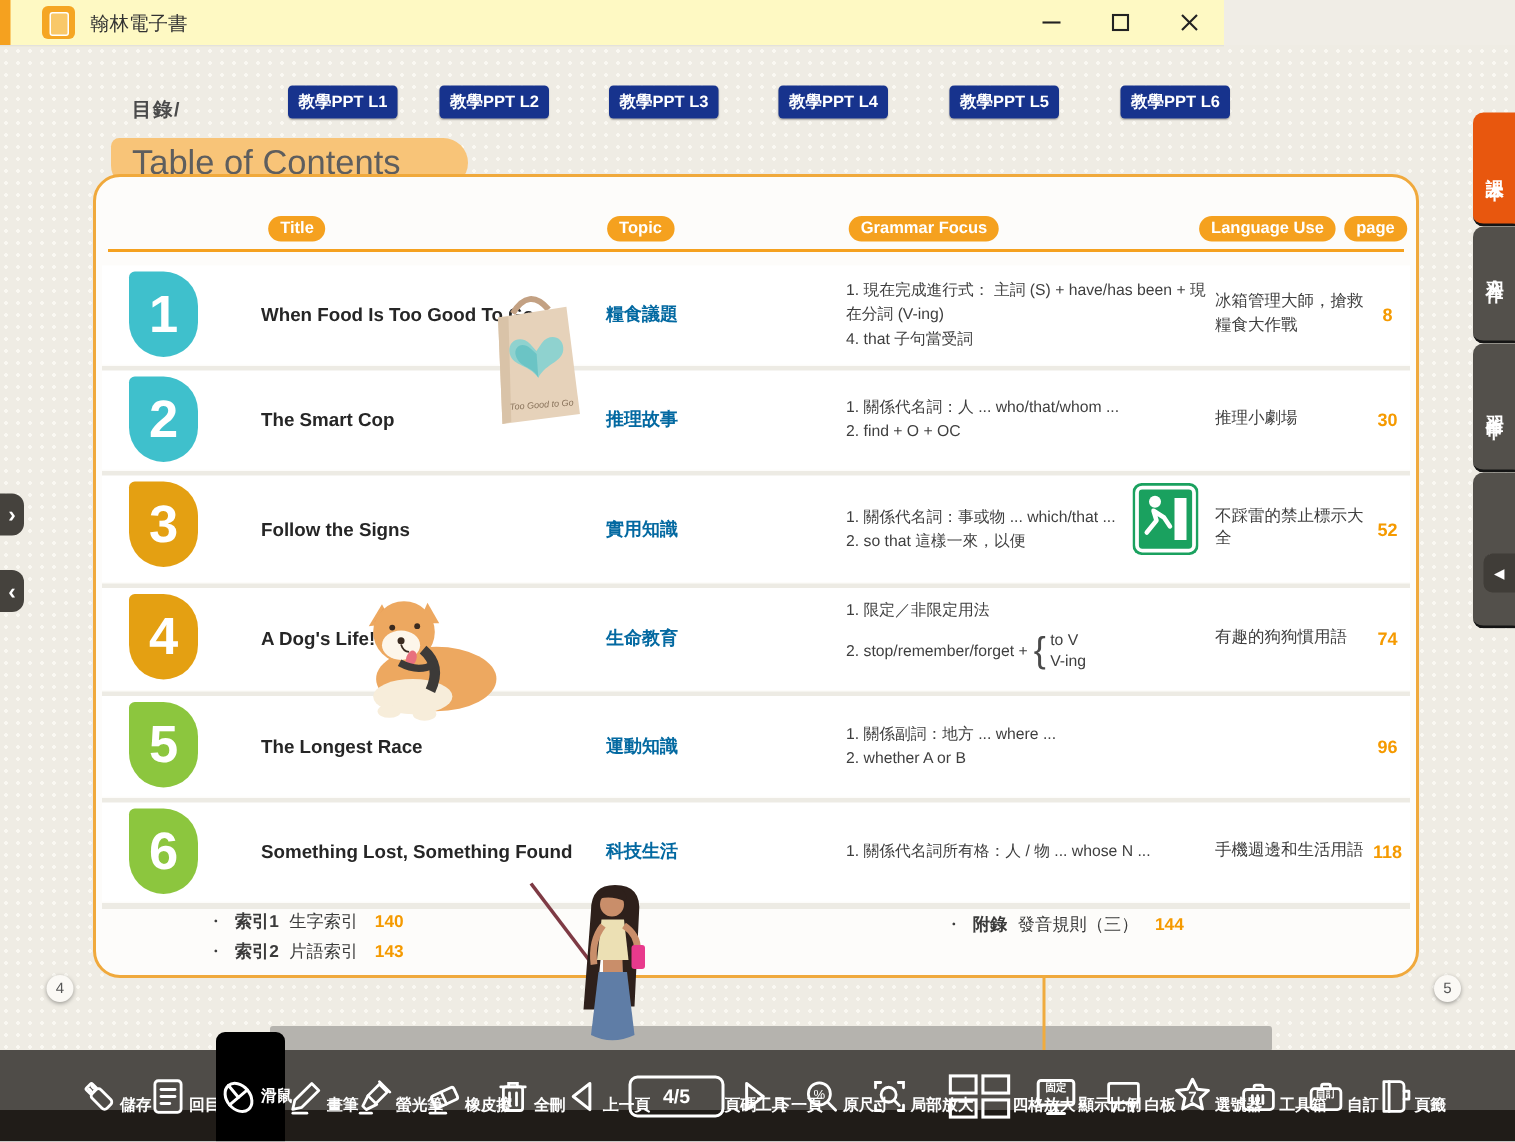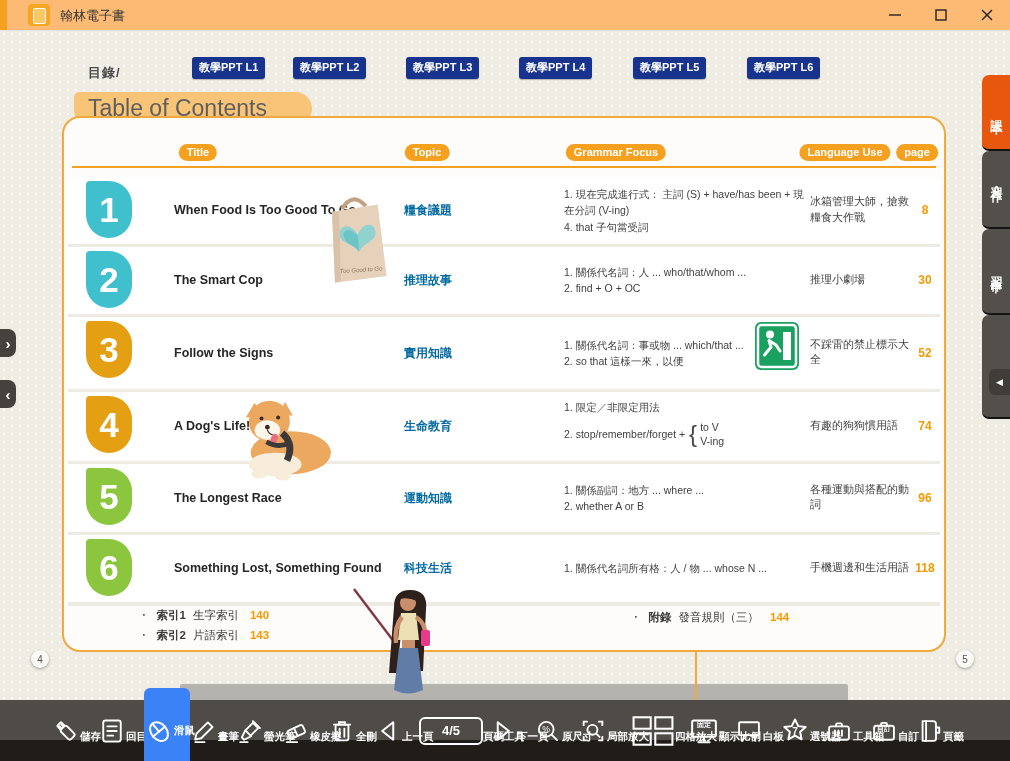--- a/index.html
+++ b/index.html
@@ -1,20 +1,20 @@
 <!DOCTYPE html>
 <html><head>
 <meta charset="utf-8">
 <style>
   html,body{margin:0;padding:0;}
   body{font-family:"Liberation Sans","DejaVu Sans",sans-serif;}
   .app{position:relative;width:1010px;height:761px;overflow:hidden;background:#f0ede6;}
 
   
-  .titlebar{position:absolute;left:0;top:0;width:1010px;height:30px;background:#fdba74;border-bottom:1px solid #e3e1dd;z-index:30;text-align:right;}
+  .titlebar{position:absolute;left:0;top:0;width:816px;height:30px;background:#fef9c3;border-bottom:1px solid #e3e1dd;z-index:30;text-align:right;}
   .tb-accent{position:absolute;left:0;top:0;width:7px;height:30px;background:#f5a11f;}
   .app-icon{position:absolute;left:28px;top:4px;width:22px;height:22px;background:#f5a623;border-radius:4px;}
   .app-icon-inner{position:absolute;left:5px;top:4px;width:11px;height:14px;border:1.5px solid #fff;border-radius:2px;background:#f9c869;}
   .tb-title{position:absolute;left:60px;top:7px;font-size:13px;color:#333;}
   .win-controls{position:absolute;right:0;top:0;height:30px;display:flex;}
   .win-btn{width:46px;height:30px;display:flex;align-items:center;justify-content:center;cursor:pointer;}
 
   
   .main{position:absolute;left:0;top:30px;width:1010px;height:670px;
     background-color:#efece4;
@@ -75,21 +75,21 @@
     color:#fff;font-size:9px;display:flex;align-items:center;justify-content:center;cursor:pointer;z-index:6;}
 
   
   .toolbar{position:absolute;left:0;top:700px;width:1010px;height:61px;background:#4f4c48;z-index:20;}
   .label-strip{position:absolute;left:0;bottom:0;width:100%;height:21px;background:#201c18;}
   .titems{position:absolute;left:52px;top:0;height:61px;display:flex;}
   .titem{position:relative;width:46px;height:61px;display:flex;align-items:center;cursor:pointer;}
   .titem.w70{width:70px;} .titem.w58{width:58px;} .titem.w52{width:52px;} .titem.w45{width:45px;}
   .ticon{height:40px;display:flex;align-items:center;justify-content:center;position:relative;}
   .tlabel{height:21px;display:flex;align-items:center;justify-content:center;color:#fff;font-size:10.5px;font-weight:bold;white-space:nowrap;z-index:2;margin-top:12px;}
-  .titem.active{background:#3b82f6;margin-top:-12px;height:73px;border-radius:6px 6px 0 0;z-index:3;}
+  .titem.active{background:#000000;margin-top:-12px;height:73px;border-radius:6px 6px 0 0;z-index:3;}
   .titem.active .ticon{padding-top:12px;}
   .pagebox{border:2px solid #fff;border-radius:6px;width:60px;height:24px;display:flex;align-items:center;justify-content:center;
     color:#fff;font-size:13px;font-weight:bold;}
   .svg-txt{position:absolute;color:#fff;font-size:7px;font-weight:bold;left:50%;transform:translateX(-50%);white-space:nowrap;}
 </style>
 </head>
 <body>
 
 <div class="app">
 
@@ -197,21 +197,20 @@
       </div>
 
       <div class="trow" style="top:346px;height:67px">
         <div class="badge b-green">5</div>
         <div class="c-title">The Longest Race</div>
         <div class="c-topic">運動知識</div>
         <div class="c-grammar">
           <div>1. 關係副詞：地方 ... where ...</div>
             <div>2. whether A or B</div>
         </div>
-        <div class="c-lang">各種運動與搭配的動詞</div>
         <div class="c-page">96</div>
       </div>
 
       <div class="trow" style="top:417px;height:66px">
         <div class="badge b-green">6</div>
         <div class="c-title">Something Lost, Something Found</div>
         <div class="c-topic">科技生活</div>
         <div class="c-grammar">
           <div>1. 關係代名詞所有格：人 / 物 ... whose N ...</div>
         </div>

